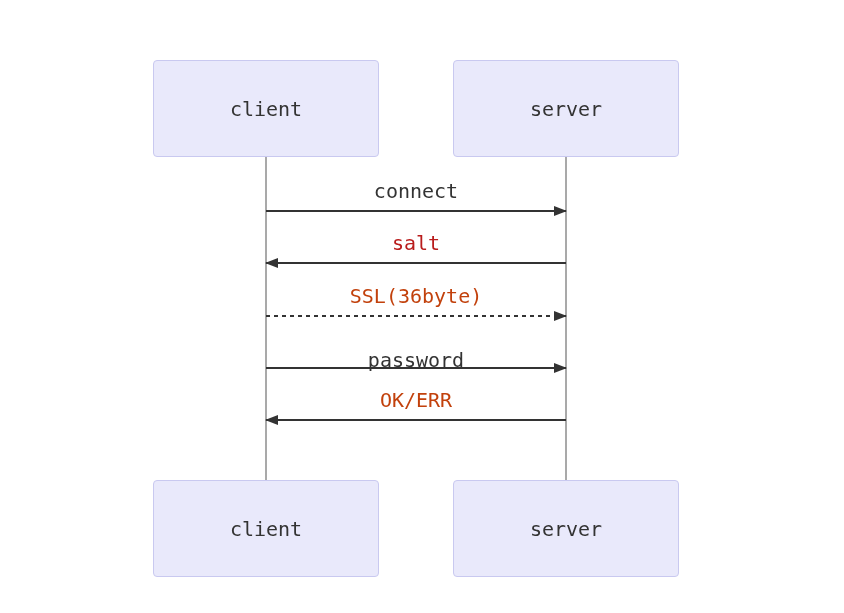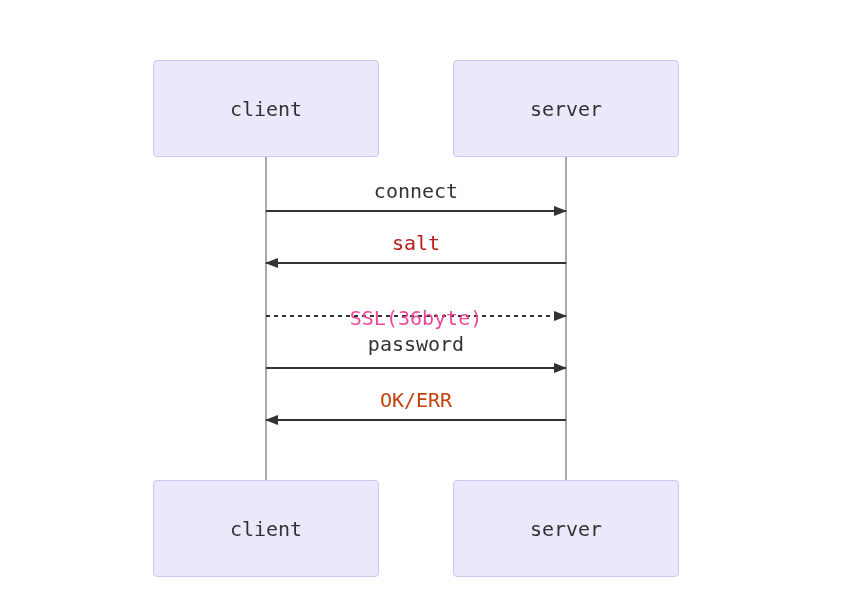--- a/index.html
+++ b/index.html
@@ -51,22 +51,22 @@
   <line x1="266" x2="266" y1="157" y2="480" stroke="#8c8c8c" stroke-width="1.5"></line>
       <line x1="566" x2="566" y1="157" y2="480" stroke="#8c8c8c" stroke-width="1.5"></line>
       <line x1="266" y1="211" x2="566" y2="211" stroke="#333333" stroke-width="2" marker-end="url(#arrowhead)"></line>
       <line x1="566" y1="263" x2="266" y2="263" stroke="#333333" stroke-width="2" marker-end="url(#arrowhead)"></line>
       <line x1="266" y1="316" x2="566" y2="316" stroke="#333333" stroke-width="2" stroke-dasharray="4,4" marker-end="url(#arrowhead)"></line>
       <line x1="266" y1="368" x2="566" y2="368" stroke="#333333" stroke-width="2" marker-end="url(#arrowhead)"></line>
       <line x1="566" y1="420" x2="266" y2="420" stroke="#333333" stroke-width="2" marker-end="url(#arrowhead)"></line>
     </svg>
 <div class="msg-label" style="left: 416px; top: 179px; color: rgb(51, 51, 51);">connect</div>
     <div class="msg-label" style="left: 416px; top: 231px; color: #b91c1c;">salt</div>
-    <div class="msg-label" style="left: 416px; top: 284px; color: #ec4899; margin-top: 22px;">SSL(36byte)</div>
-    <div class="msg-label" style="left: 416px; top: 332px; color: rgb(51, 51, 51);">password</div>
+    <div class="msg-label" style="left: 416px; top: 284px; color: #c2410c;">SSL(36byte)</div>
+    <div class="msg-label" style="left: 416px; top: 348px; color: rgb(51, 51, 51);">password</div>
     <div class="msg-label" style="left: 416px; top: 388px; color: #c2410c;">OK/ERR</div>
     <div class="actor-box" style="left: 153px; top: 60px; width: 226px; height: 97px; background: rgb(233, 233, 251); border: 1.5px solid rgb(201, 201, 240); color: rgb(51, 51, 51);">
       <span>client</span>
     </div>
     <div class="actor-box" style="left: 453px; top: 60px; width: 226px; height: 97px; background: rgb(233, 233, 251); border: 1.5px solid rgb(201, 201, 240); color: rgb(51, 51, 51);">
       <span>server</span>
     </div>
     <div class="actor-box" style="left: 153px; top: 480px; width: 226px; height: 97px; background: rgb(233, 233, 251); border: 1.5px solid rgb(201, 201, 240); color: rgb(51, 51, 51);">
       <span>client</span>
     </div>

